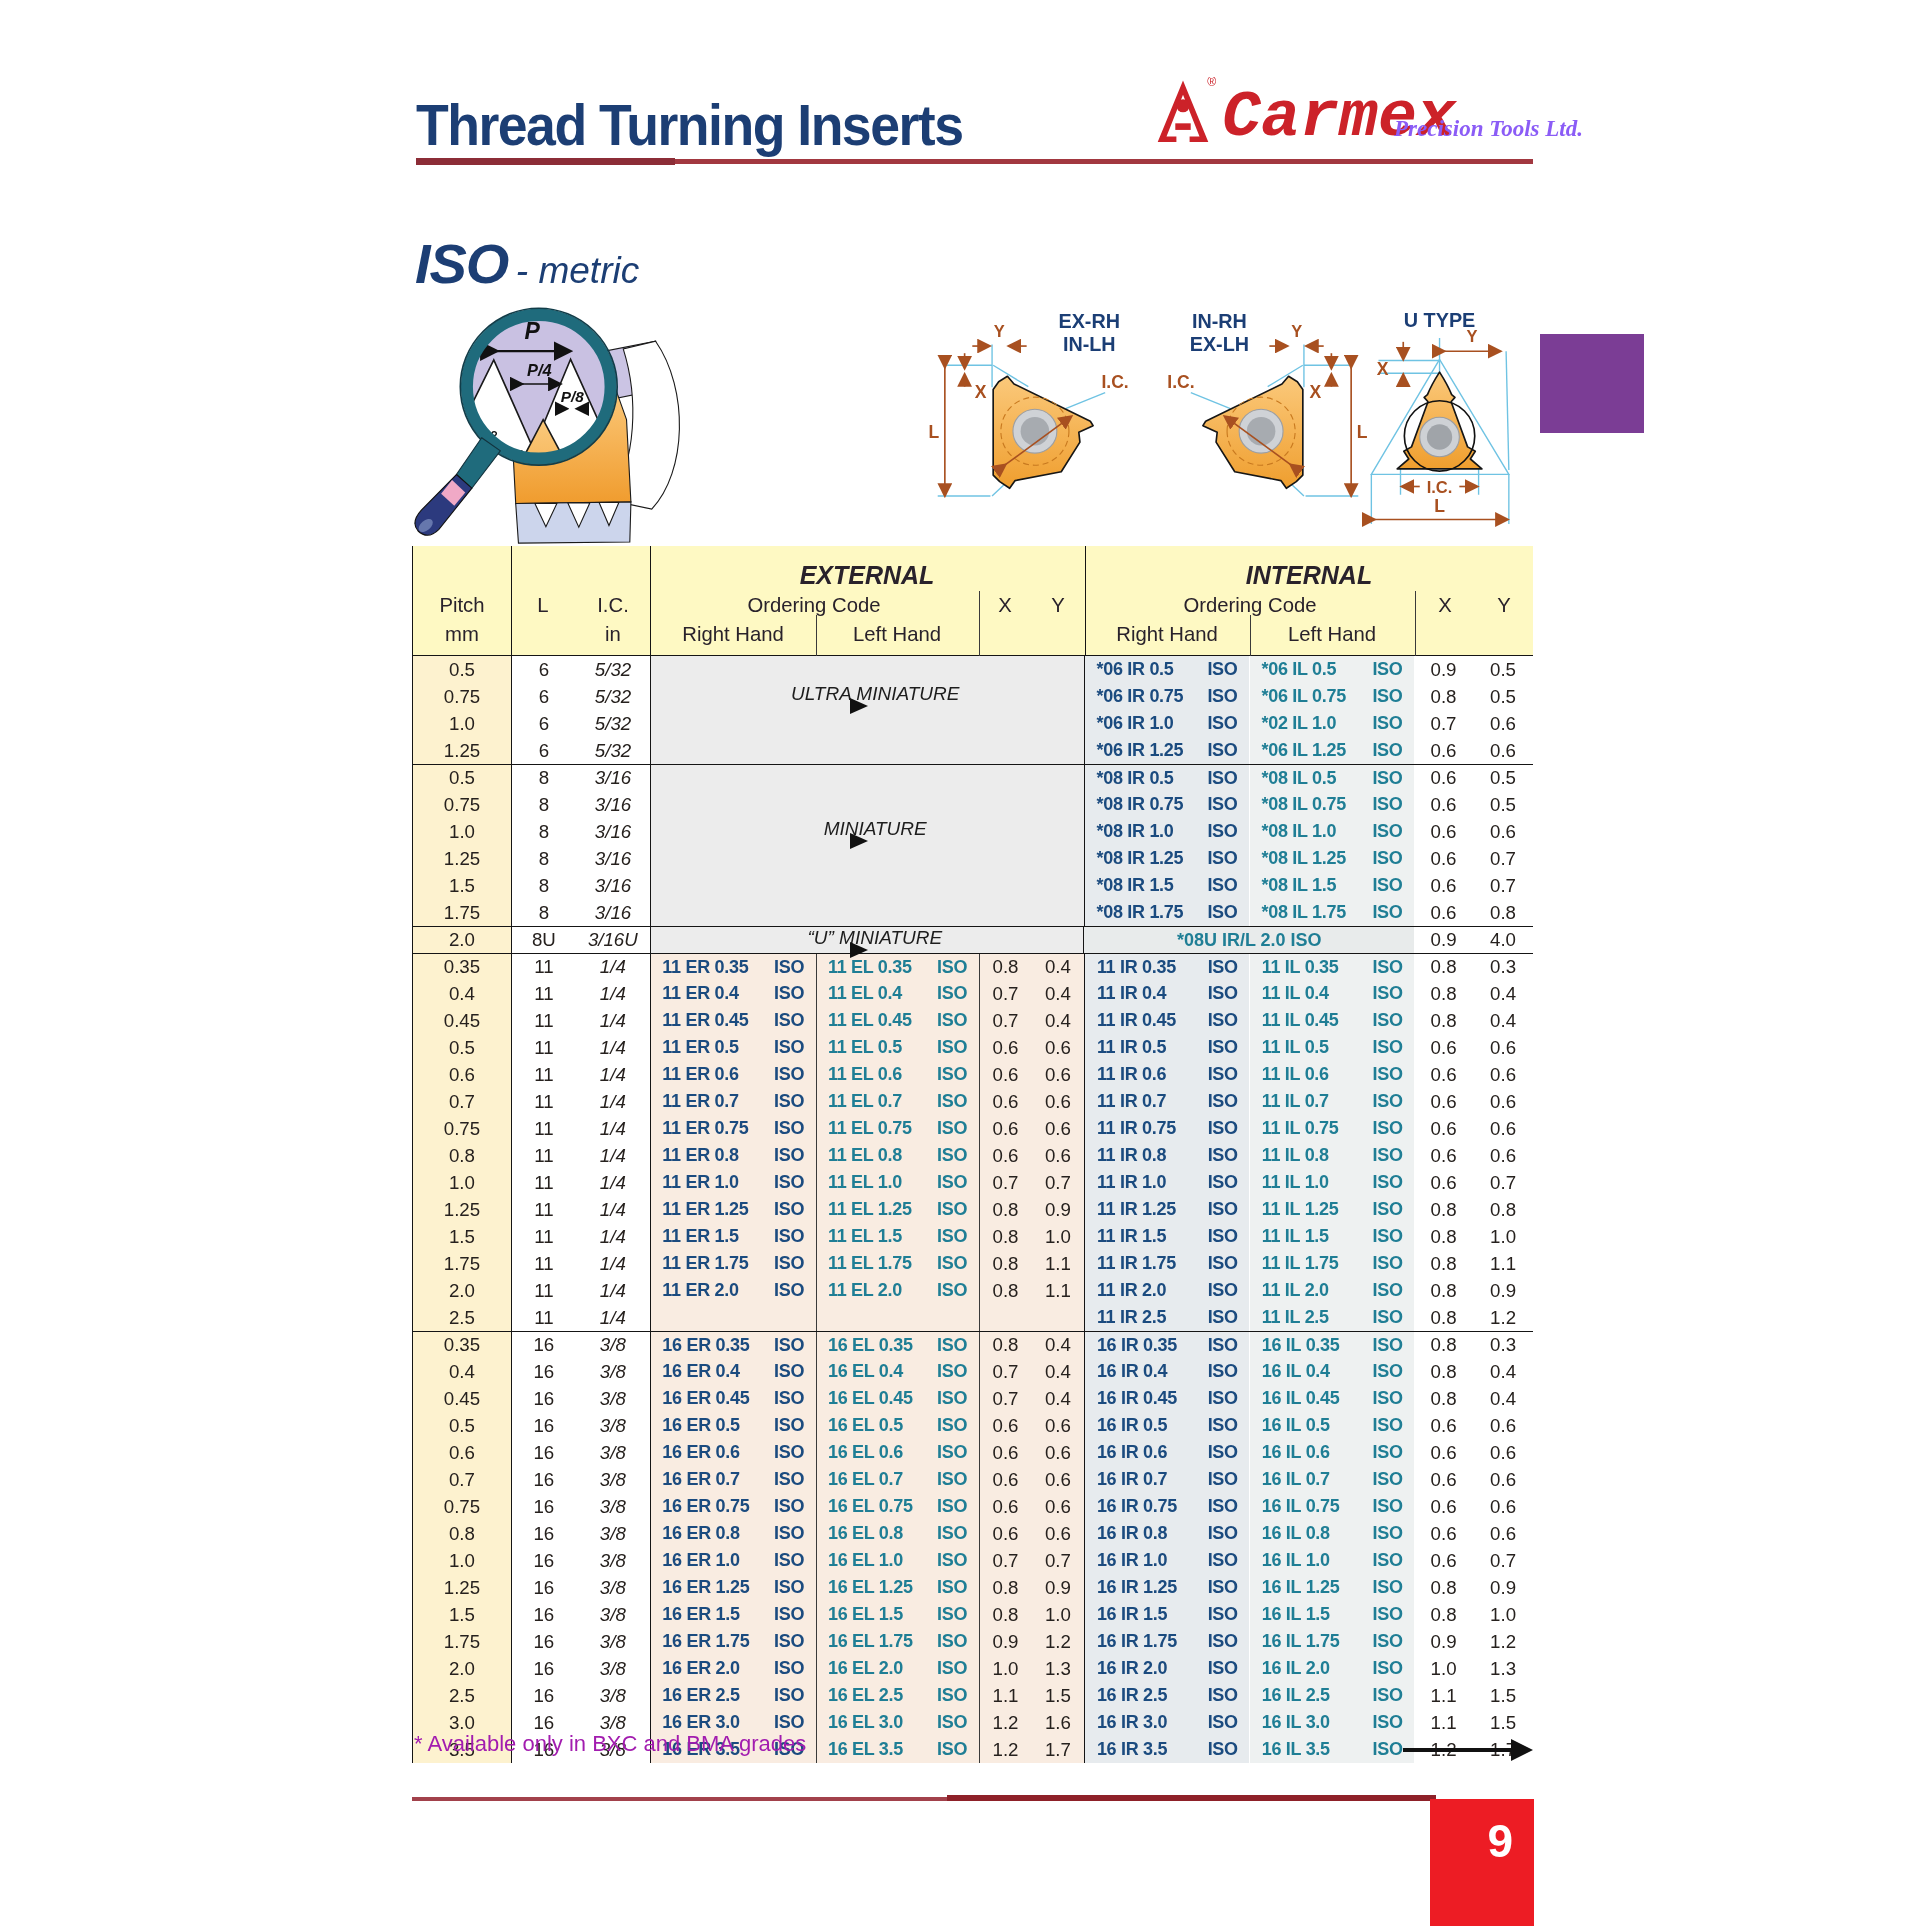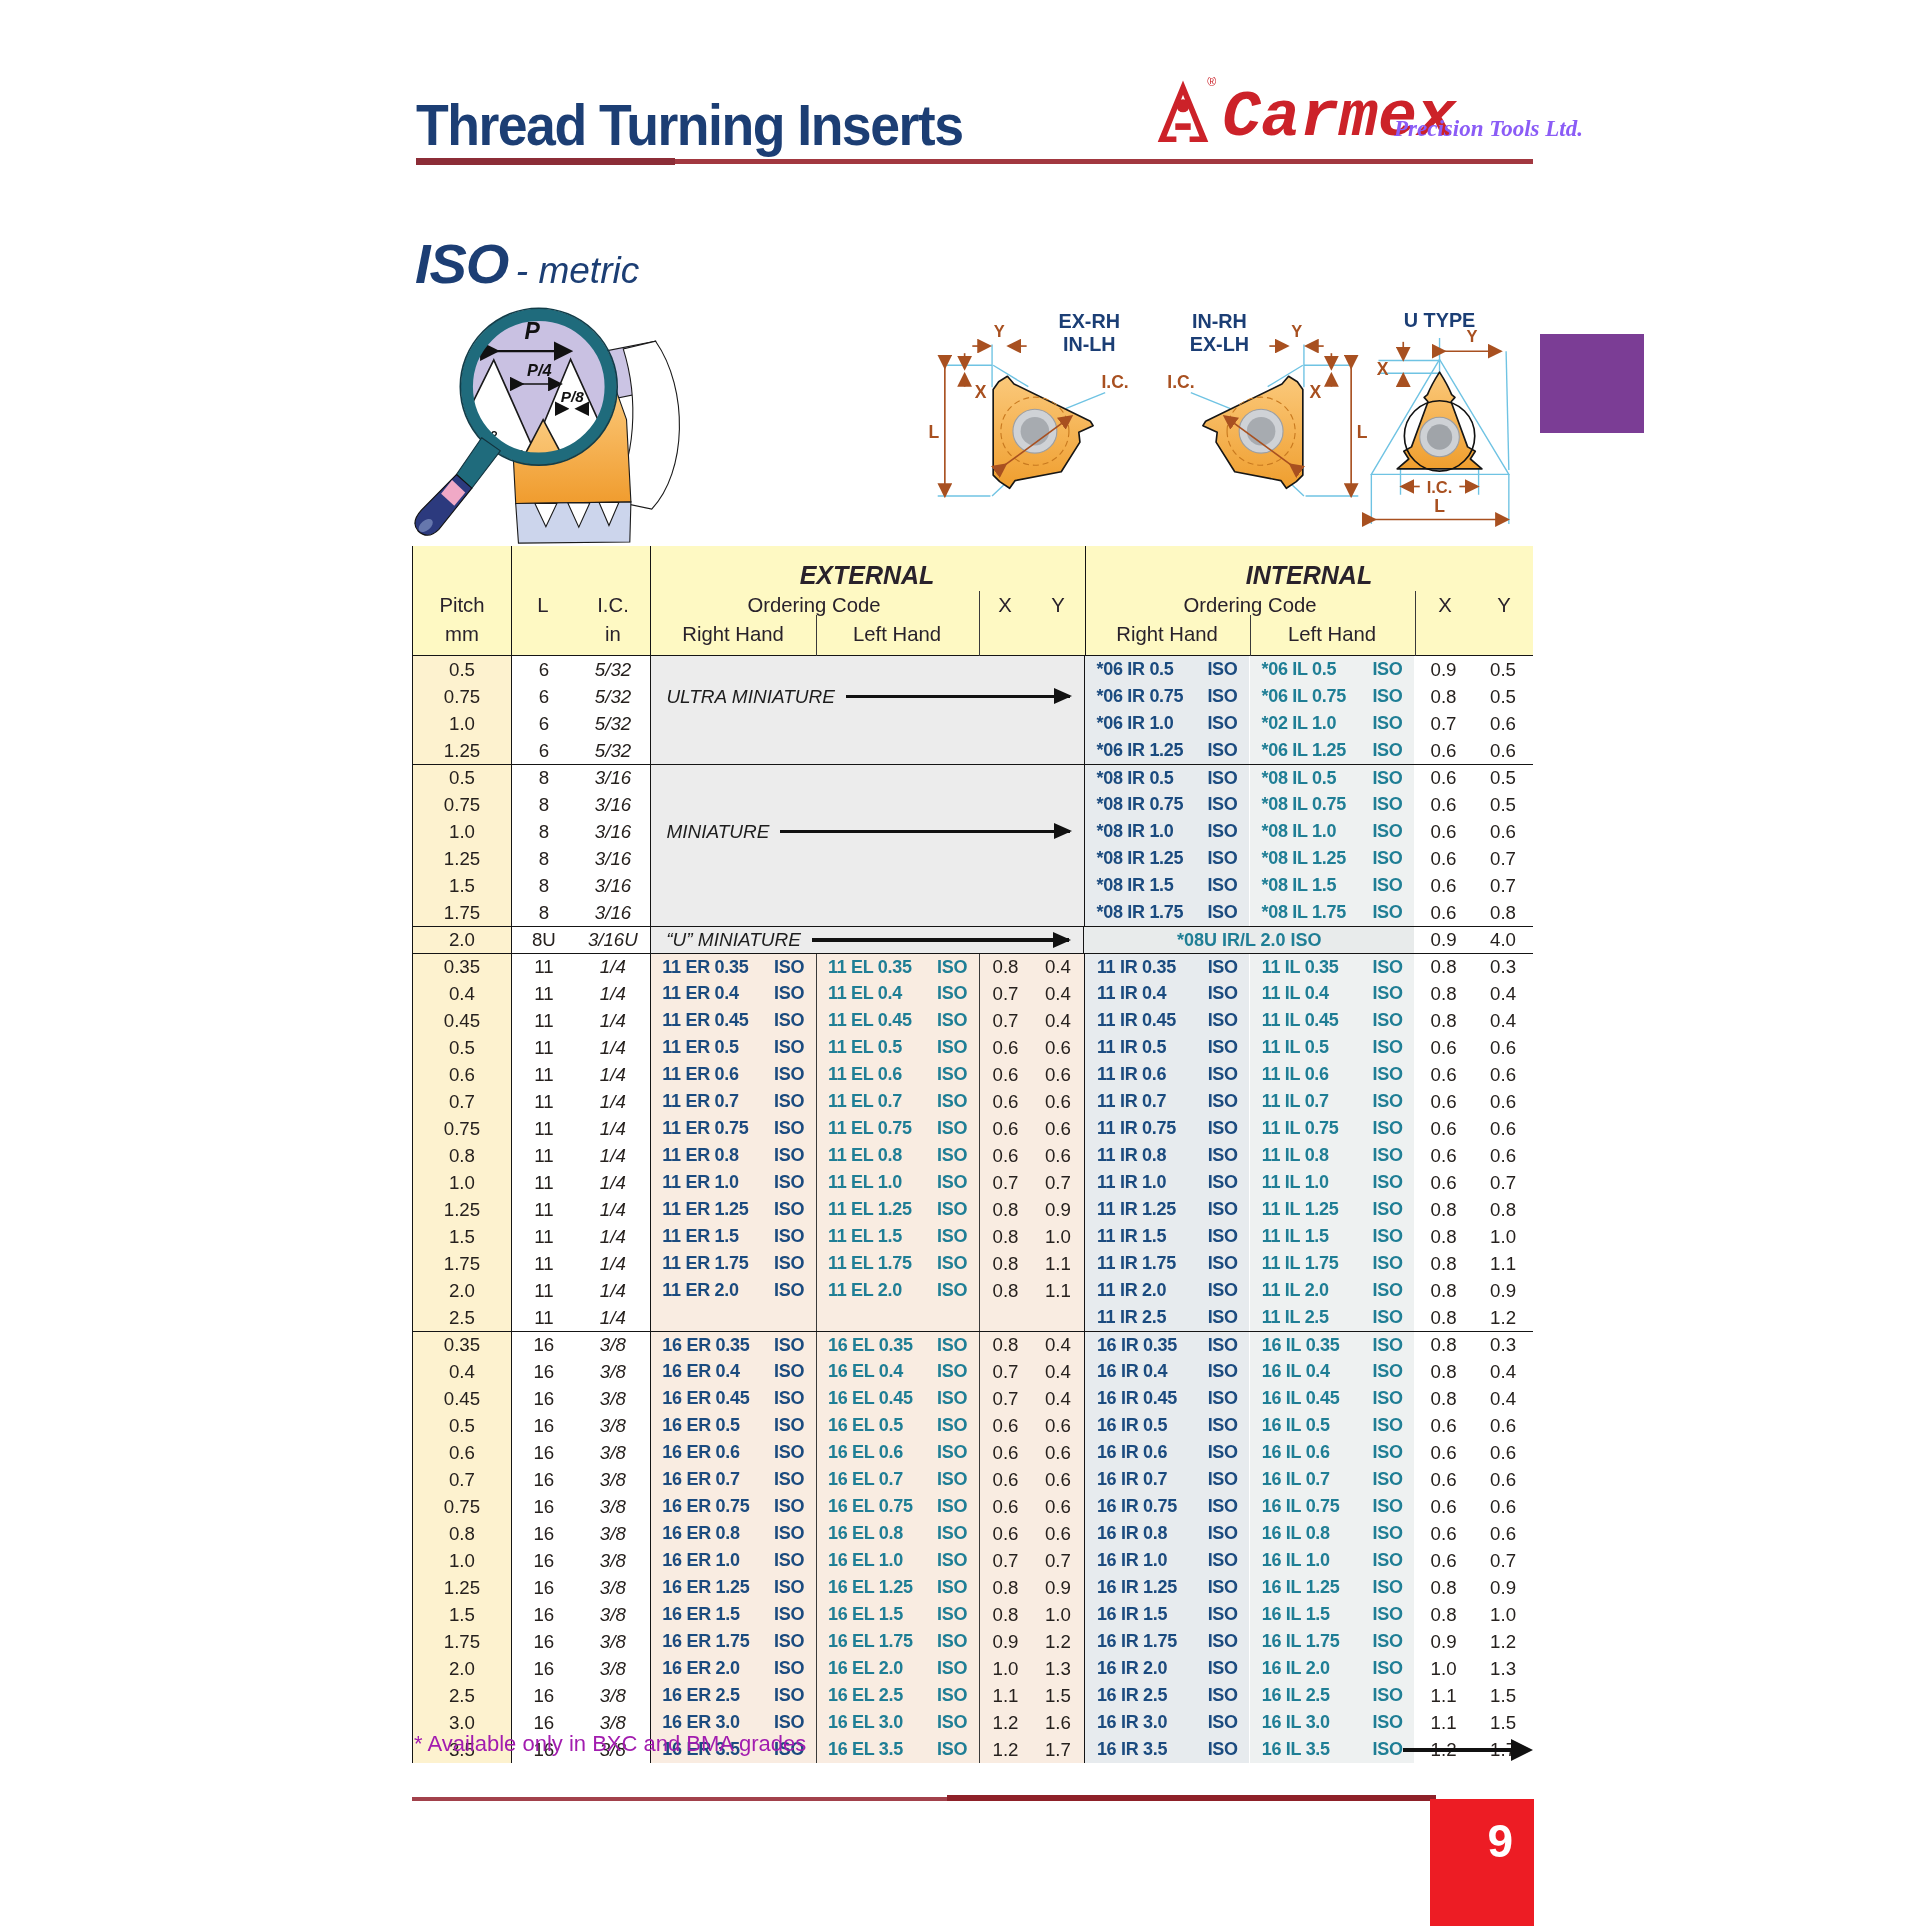--- a/index.html
+++ b/index.html
@@ -33,21 +33,21 @@
   .vline{position:absolute;background:#151515;width:1.4px;}
   .vline.thin{width:0.8px;background:#3a3a3a;}
 
   #rows{position:absolute;left:412px;top:656px;width:1121px;}
   .trow{display:flex;height:27px;box-sizing:border-box;border-left:1.4px solid #151515;}
   .trow.gsep{border-top:1.6px solid #151515;}
   .trow>div{box-sizing:border-box;height:100%;display:flex;align-items:center;justify-content:center;}
   .c-pitch{width:98px;background:#fdf2cf;}
   .c-l{width:65px;}
   .c-ic{width:74px;font-style:italic;}
-  .c-note{width:434px;background:#ececec;justify-content:center;}
+  .c-note{width:434px;background:#ececec;justify-content:center;flex-direction:column;}
   .c-er{width:166px;}.c-el{width:163px;}.c-xe{width:53px;}.c-ye{width:53px;}
   .c-ir{width:165px;}.c-il{width:165px;}.c-im{width:331px;}
   .c-xi{width:59px;}.c-yi{width:60px;}
   .peach{background:#f9ece1;}
   .irbg{background:#e7ebee;}
   .ilbg{background:#eef1f1;}
   .graym{background:#e8ebeb;}
   .col-b{border-left:1.4px solid #151515;}
   .col-b2{border-left:1.4px solid #151515;}
   .col-th{border-left:0.8px solid #3a3a3a;}

